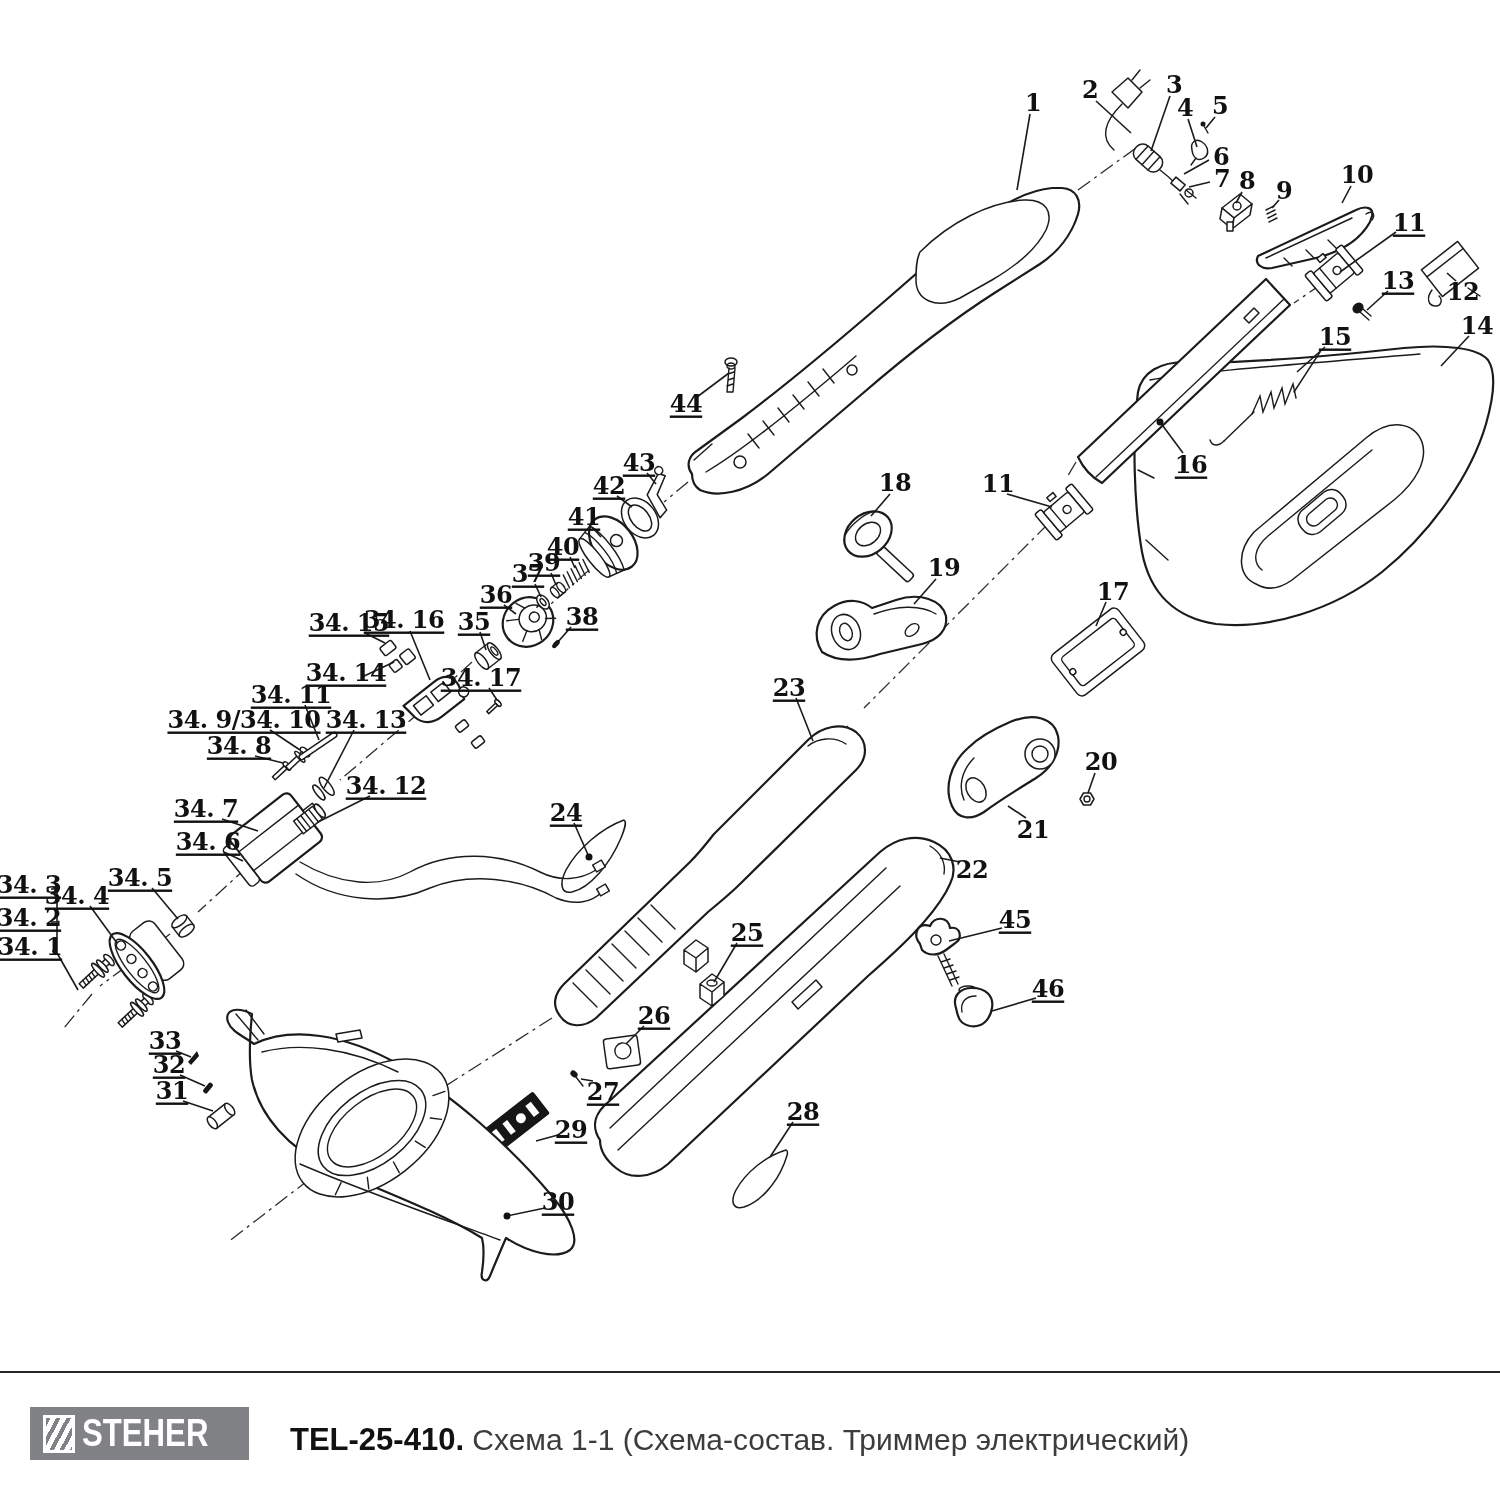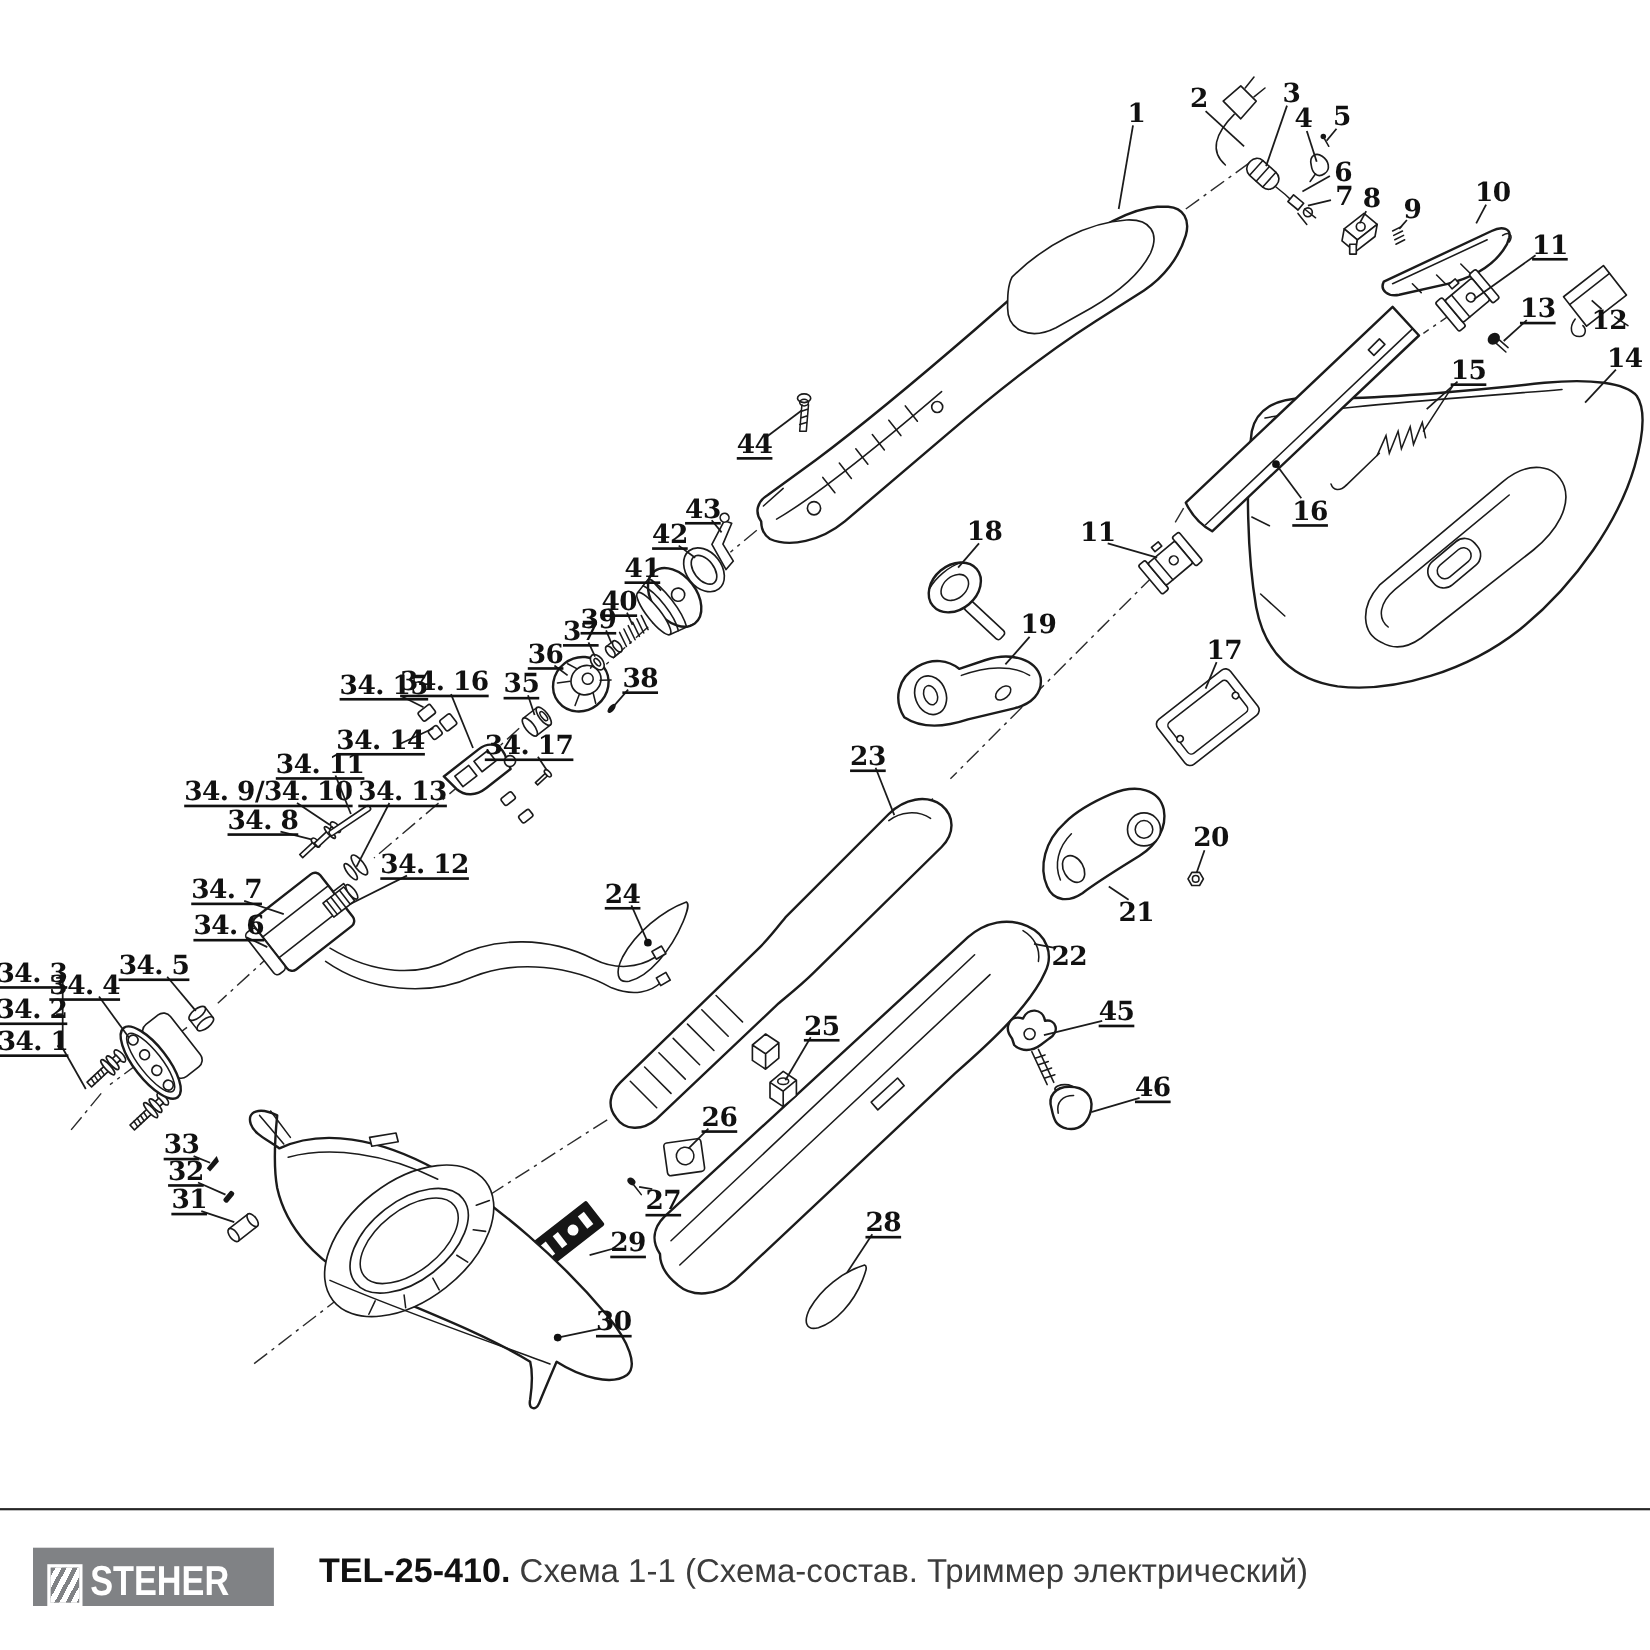--- a/index.html
+++ b/index.html
@@ -12,21 +12,21 @@
   .leader{fill:none;stroke:#1b1b1b;stroke-width:1.6}
   .axis{fill:none;stroke:#2c2c2c;stroke-width:1.3;stroke-dasharray:15 5 3 5}
   .dotf{fill:#111;stroke:none}
   text.callout{font-family:"DejaVu Serif","Liberation Serif",serif;font-weight:700;font-size:24px;fill:#111;letter-spacing:-0.5px;text-anchor:middle;dominant-baseline:central}
   text.callout.u{text-decoration:underline}
   .footer-rule{position:absolute;left:0;top:1371px;width:1500px;height:2px;background:#262626}
   .footer{position:absolute;left:0;top:1400px;width:1500px;height:70px}
   .brand-box{position:absolute;left:30px;top:7px;width:219px;height:53px;display:flex;align-items:center;justify-content:center;gap:7px}
   .logo-mark{display:inline-block;width:26px;height:32px;border:3px solid #fff;background:repeating-linear-gradient(118deg,rgba(255,255,255,0) 0 4px,#fff 4px 9px)}
   .brand-text{color:#fff;font-weight:800;font-size:38px;letter-spacing:0;transform:scaleX(.82);transform-origin:left center;white-space:nowrap}
-  .caption{position:absolute;left:290px;top:10px;white-space:nowrap}
+  .caption{position:absolute;left:290px;top:22px;white-space:nowrap}
   .caption .model{font-weight:700;font-size:31px;color:#111}
   .caption .subtitle{font-weight:400;font-size:30px;color:#3c3c3c}
 </style>
 </head>
 <body>
 
 <svg id="diagram-svg" width="1500" height="1500" viewBox="0 0 1500 1500">
   <defs>
     <g id="coupler">
       <rect class="pt" x="-24" y="-17" width="8" height="34" rx="2"></rect>
@@ -539,20 +539,20 @@
       <polyline points="1036,998 992,1011" class="leader"></polyline>
       <text x="1048" y="988" class="callout u">46</text>
       <polyline points="1007,494 1052,507" class="leader"></polyline>
       <text x="998" y="483" class="callout">11</text>
     </g>
 </svg>
 
 <div class="footer-rule"></div>
 
 <div class="footer">
-  <div class="brand-box" id="brand-box" style="background: rgb(128, 130, 133); align-items: flex-end;">
+  <div class="brand-box" id="brand-box" style="background: rgb(128, 130, 133);">
     <span class="logo-mark"></span>
     <span class="brand-text">STEHER</span>
   </div>
   <div class="caption">
     <span class="model">TEL-25-410.</span><span class="subtitle"> Схема 1-1 (Схема-состав. Триммер электрический)</span>
   </div>
 </div>
 
 </body></html>

